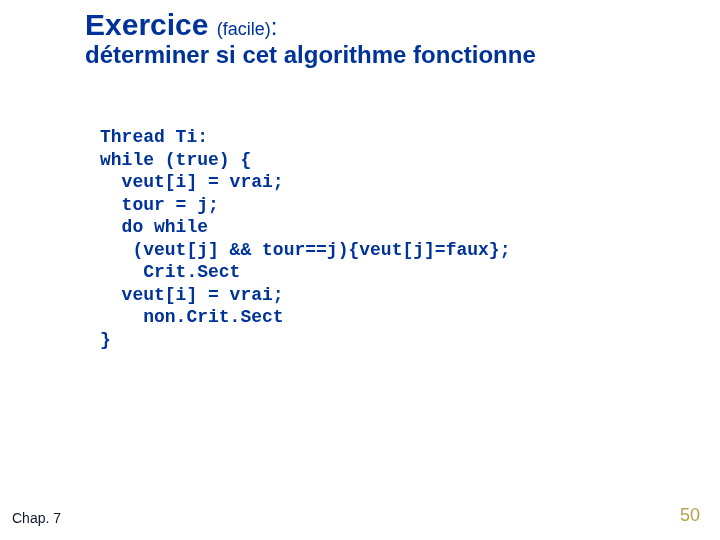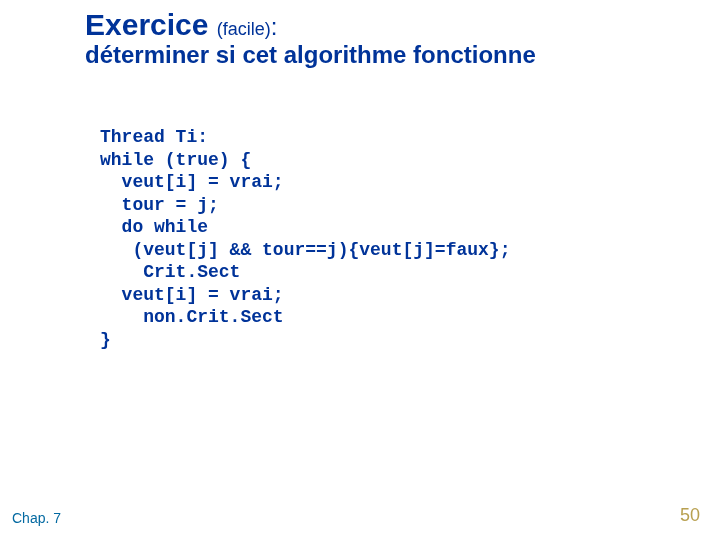--- a/index.html
+++ b/index.html
@@ -54,21 +54,21 @@
     color: #003399;
     white-space: pre;
     line-height: 1.25;
     margin-top: 8px;
   }
   .footer-left {
     position: absolute;
     left: 12px;
     bottom: 14px;
     font-size: 14px;
-    color: #0369a1;
+    color: #0f172a;
     margin-top: 32px;
   }
   .footer-right {
     position: absolute;
     right: 20px;
     bottom: 14px;
     font-size: 18px;
     color: #b8a050;
   }
 </style>

